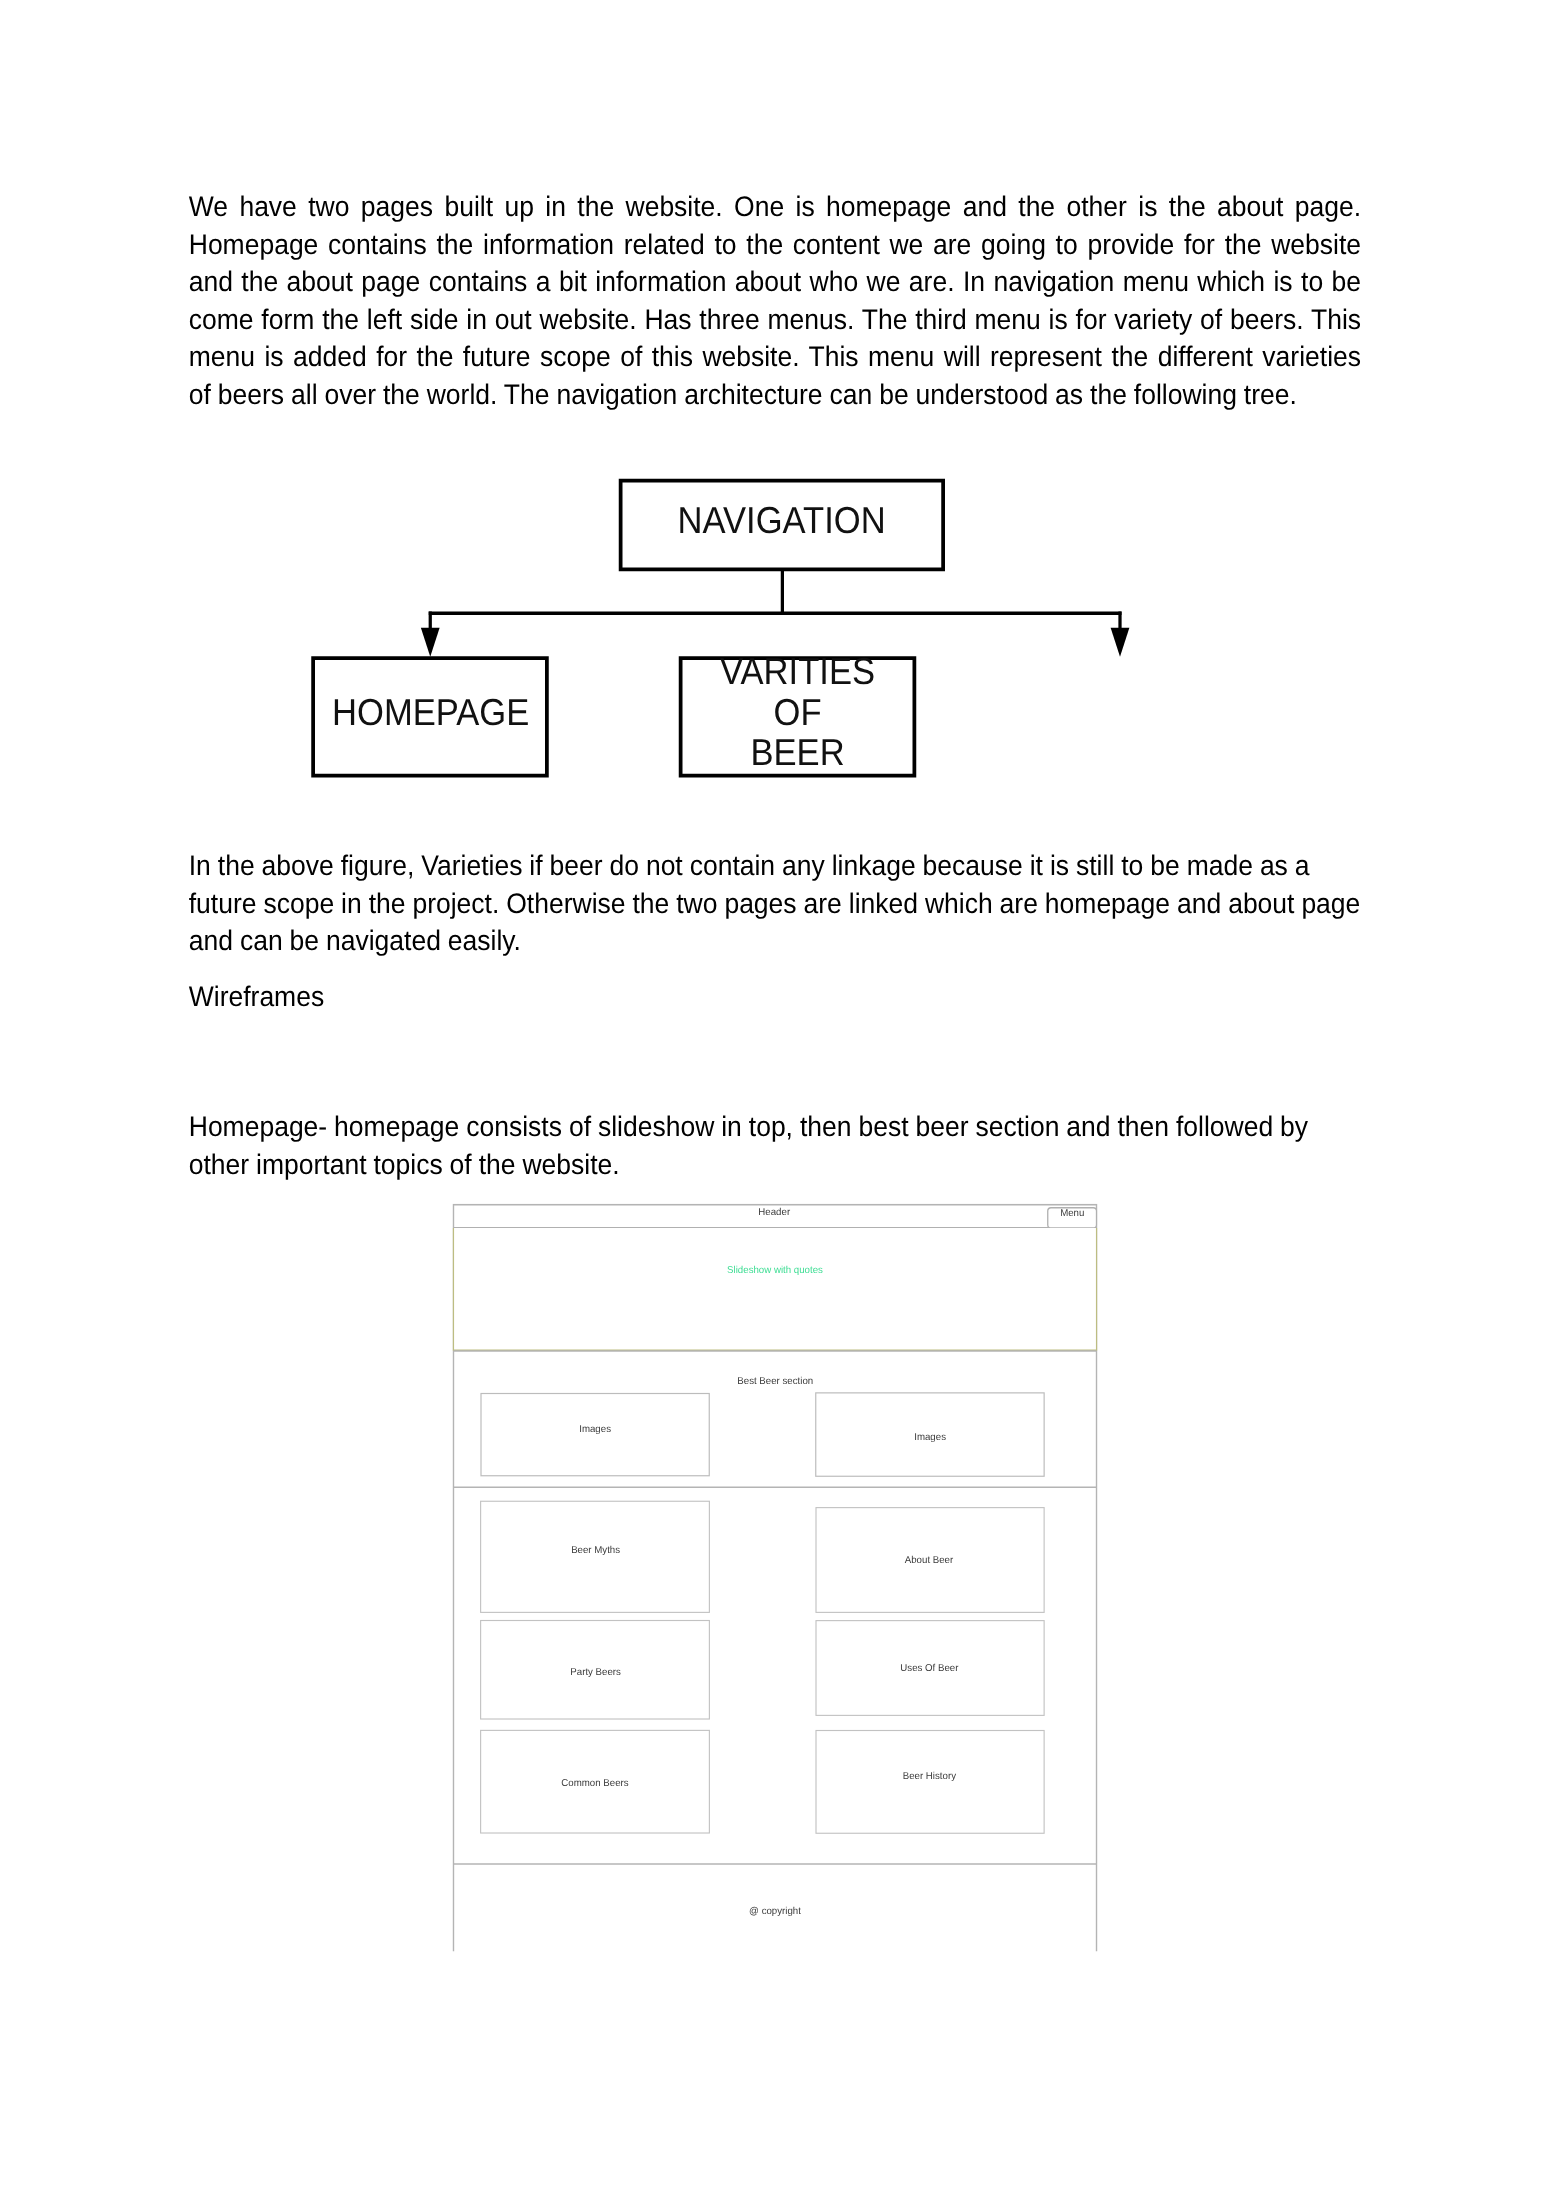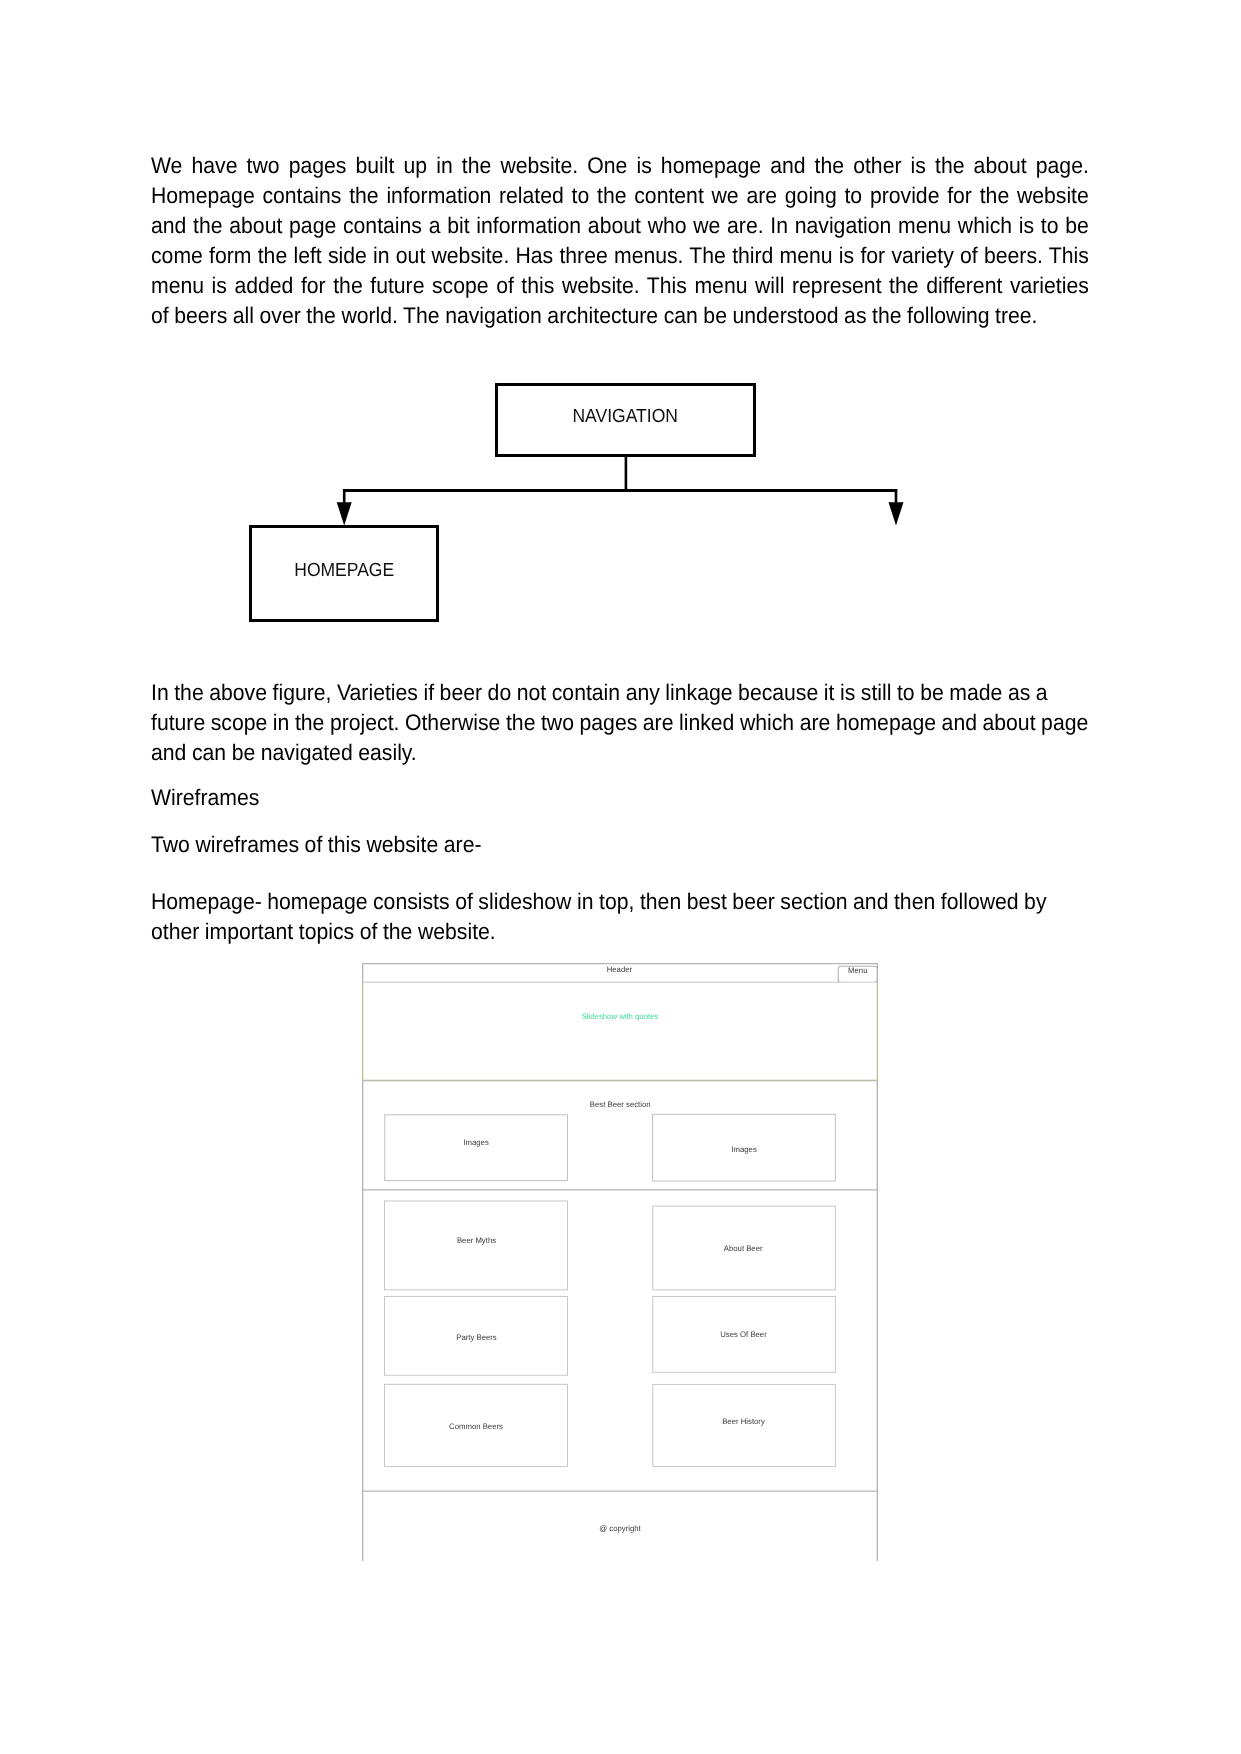--- a/index.html
+++ b/index.html
@@ -19,21 +19,21 @@
   #p2{left:151px;top:678px;width:1002px;}
   #p3{left:151px;top:783px;width:1002px;}
   #p4{left:151px;top:830px;width:1002px;}
   #p5{left:151px;top:876px;width:1002px;margin-top:11px;}
   #p1 .ln.j{width:999.8px;}
 
   
   #diagram{position:absolute;left:246px;top:380px;width:760px;height:250px;filter:blur(0.22px);}
   .nbox{position:absolute;border:3px solid #000;box-sizing:border-box;
         display:flex;align-items:center;justify-content:center;text-align:center;
-        font-family:"Liberation Sans",sans-serif;font-size:19px;color:#111;
+        font-family:"Liberation Sans",sans-serif;font-size:30px;color:#111;
         line-height:1.09;white-space:pre-line;}
   .nbox > span{display:block;transform:scaleX(0.922) translateY(-1.8px);transform-origin:50% 50%;}
   #box-nav   {left:249px;top:2.7px;  width:261.3px;height:73.9px;}
   #box-home  {left:3.3px;  top:144.5px;width:190.1px;height:97.1px;justify-content:center;}
   #box-var   {left:296.6px;top:144.5px;width:190.1px;height:97.1px;}
   #box-about {left:554.5px;top:144.5px;width:190.4px;height:97.1px;}
   #connectors{position:absolute;left:0;top:0;width:760px;height:250px;overflow:visible;}
 
   
   #wire{position:absolute;left:362px;top:963px;width:516px;height:598px;
@@ -62,32 +62,31 @@
     <svg id="connectors" width="760" height="250" viewBox="0 0 760 250">
       <path d="M 379.9 75.3 L 379.9 111.7" stroke="#000" stroke-width="2.6" fill="none"></path>
       <path d="M 97 110.5 L 651.2 110.5" stroke="#000" stroke-width="2.8" fill="none"></path>
       <path d="M 98.2 109.2 L 98.2 123.5" stroke="#000" stroke-width="2.6" fill="none"></path>
       <path d="M 650.0 109.2 L 650.0 123.5" stroke="#000" stroke-width="2.6" fill="none"></path>
       <path d="M 90.7 122.2 L 105.7 122.2 L 98.2 145.4 Z" fill="#000"></path>
       <path d="M 642.5 122.2 L 657.5 122.2 L 650.0 145.4 Z" fill="#000"></path>
     </svg>
     <div class="nbox" id="box-nav"><span>NAVIGATION</span></div>
     <div class="nbox" id="box-home"><span>HOMEPAGE</span></div>
+    <div class="nbox" id="box-var"><span>VARITIES OF
+BEER</span></div>
   </div>
 
   <div class="para" id="p3">
       <div class="ln">Wireframes</div>
     </div>
   <div class="para" id="p2">
       <div class="ln">In the above figure, Varieties if beer do not contain any linkage because it is still to be made as a</div>
       <div class="ln">future scope in the project. Otherwise the two pages are linked which are homepage and about page</div>
       <div class="ln">and can be navigated easily.</div>
-    </div>
-  <div class="para" id="p4">
-      <div class="ln">Two wireframes of this website are-</div>
     </div>
   <div class="para" id="p5">
       <div class="ln">Homepage- homepage consists of slideshow in top, then best beer section and then followed by</div>
       <div class="ln">other important topics of the website.</div>
     </div>
 
   <div id="wire">
     <svg width="516" height="610" viewBox="0 0 516 610">
 
       <path d="M 0.7 610 L 0.7 0.7 L 515.3 0.7 L 515.3 610" fill="none" stroke="#b4b4b4" stroke-width="1.3"></path>

